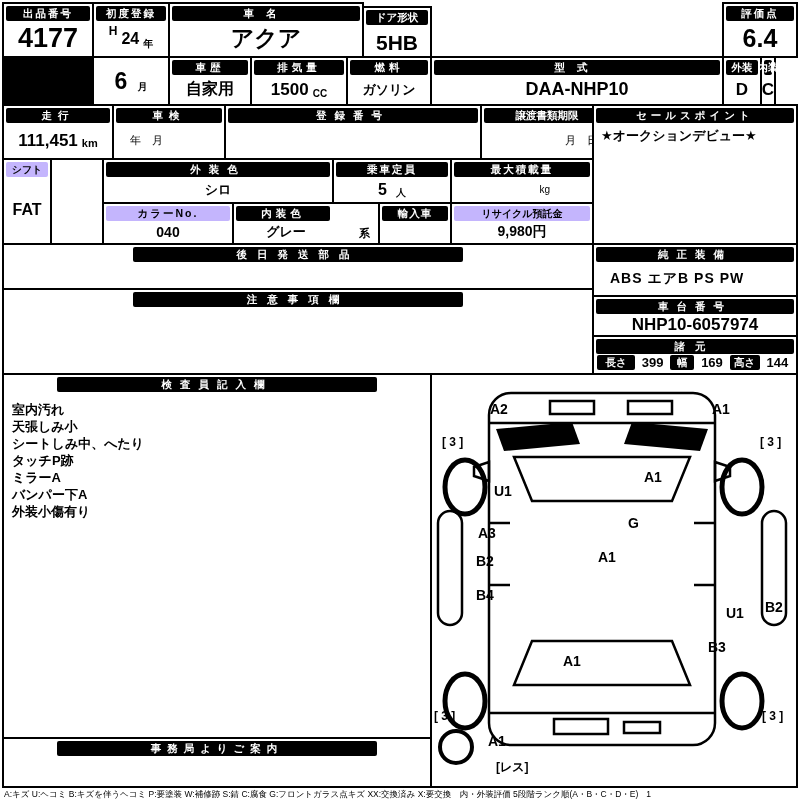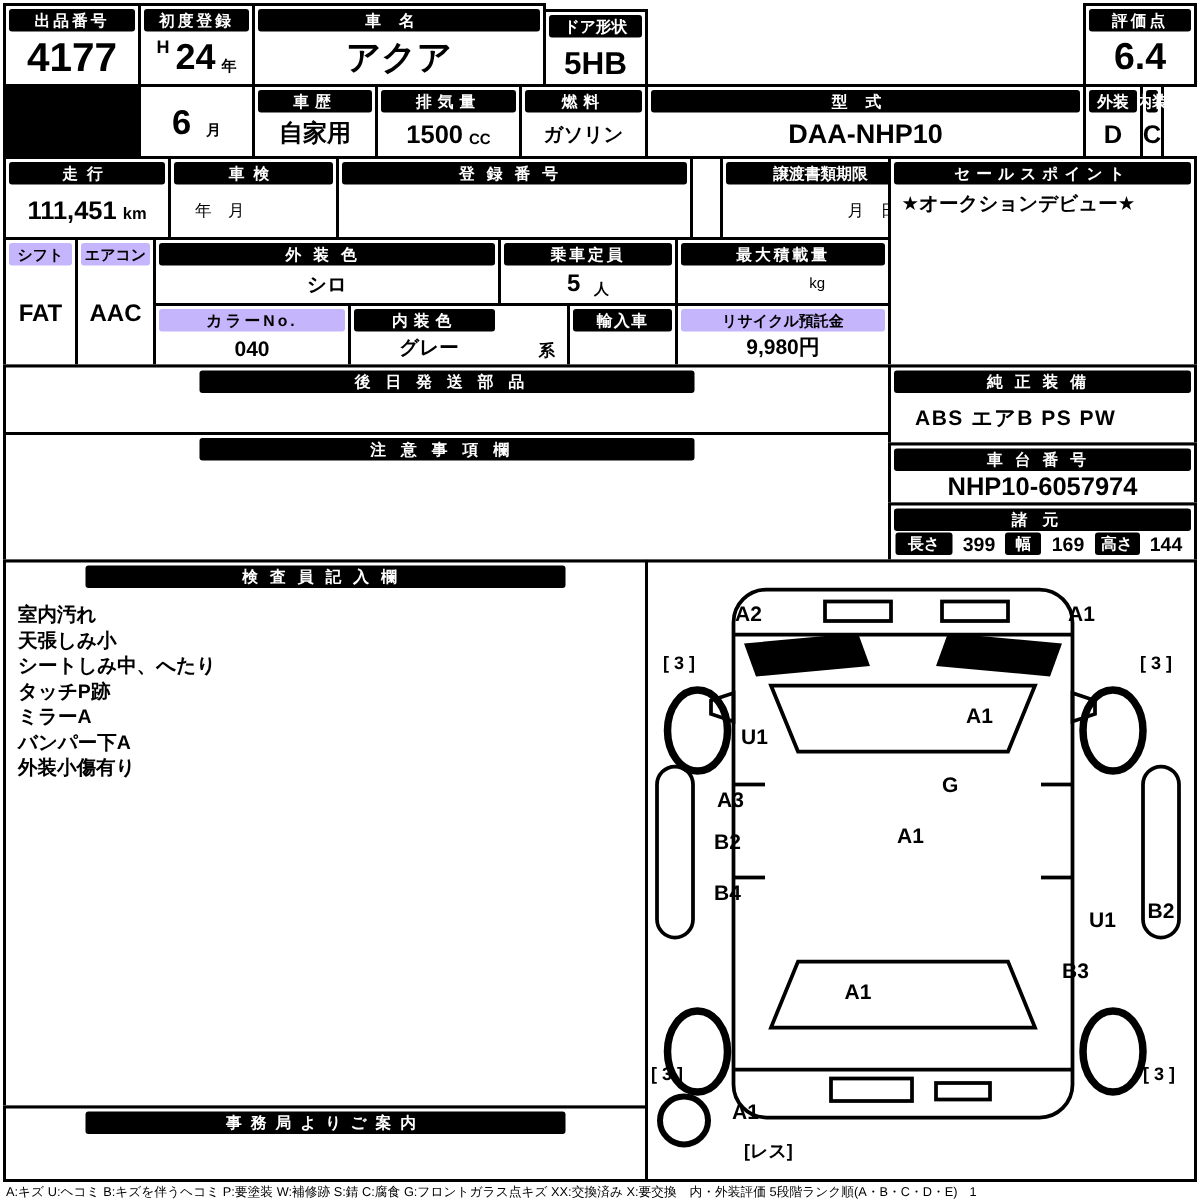--- a/index.html
+++ b/index.html
@@ -14,21 +14,21 @@
   .hbar.center{left:50%;right:auto;transform:translateX(-50%);width:330px;}
   .hbar.center320{left:50%;right:auto;transform:translateX(-50%);width:320px;}
   .val{position:absolute;left:0;right:0;top:17px;bottom:0;display:flex;align-items:center;
        justify-content:center;font-weight:bold;gap:4px;}
   .val.top0{top:0;}
   .unit{font-size:10px;font-weight:bold;margin-top:7px;}
   .ls1{letter-spacing:1px}.ls2{letter-spacing:2px}.ls4{letter-spacing:4px}.ls6{letter-spacing:6px}
   .ls8{letter-spacing:8px}.ls10{letter-spacing:10px}.ls12{letter-spacing:12px}
   .fs10{font-size:10px}.fs11{font-size:11px}.fs12{font-size:12px}.fs13{font-size:13px}
   .fs14{font-size:14px}.fs16{font-size:16px}.fs17{font-size:17px}.fs18{font-size:18px}
-  .fs21{font-size:21px}.fs23{font-size:23px}.fs24{font-size:24px}.fs25{font-size:25px}.fs27{font-size:27px}
+  .fs21{font-size:21px}.fs23{font-size:23px}.fs24{font-size:16px}.fs25{font-size:25px}.fs27{font-size:27px}
   .plain{font-weight:normal}
   .left{justify-content:flex-start;padding-left:16px}
   .right{justify-content:flex-end;padding-right:14px}
   .salesval{position:absolute;left:7px;top:21px;font-size:13px;font-weight:bold;white-space:nowrap;}
   .suffix{position:absolute;right:8px;top:22px;font-size:11px;font-weight:bold;}
   .specrow{position:absolute;left:2px;right:2px;top:17px;bottom:2px;display:flex;}
   .slabel{background:#000;color:#fff;font-size:10.5px;font-weight:bold;display:flex;align-items:center;
           justify-content:center;border-radius:2px;margin:1px;}
   .sval{flex:1;display:flex;align-items:center;justify-content:center;font-weight:bold;font-size:13px;}
   .notes{position:absolute;left:8px;top:26px;font-size:13px;font-weight:bold;line-height:17px;
@@ -119,41 +119,37 @@
       <span class="fs17">111,451</span>
       <span class="unit fs11" style="margin-top:4px">km</span>
     </div>
   </div>
 
   <div class="cell" style="left:112px;top:104px;width:114px;height:56px">
     <div class="hbar ls6">車検</div>
     <div class="val left fs11 plain">年　月</div>
   </div>
 
-  <div class="cell" style="left:224px;top:104px;width:238px;height:56px">
+  <div class="cell" style="left:224px;top:104px;width:258px;height:56px">
     <div class="hbar ls8">登録番号</div>
   </div>
 
   <div class="cell" style="left:480px;top:104px;width:134px;height:56px">
     <div class="hbar">譲渡書類期限</div>
     <div class="val right fs11 plain">月　日</div>
   </div>
 
   <div class="cell" style="left:592px;top:104px;width:206px;height:141px">
     <div class="hbar ls4">セールスポイント</div>
     <div class="salesval">★オークションデビュー★</div>
   </div>
 
   <div class="cell" style="left:2px;top:158px;width:50px;height:87px">
     <div class="hbar gray fs10">シフト</div>
     <div class="val fs16">FAT</div>
-  </div>
-  <div class="cell" style="left:50px;top:158px;width:54px;height:87px">
-    <div class="hbar gray fs10">エアコン</div>
-    <div class="val fs16">AAC</div>
   </div>
 
   <div class="cell" style="left:102px;top:158px;width:232px;height:46px">
     <div class="hbar ls8">外装色</div>
     <div class="val fs13">シロ</div>
   </div>
 
   <div class="cell" style="left:332px;top:158px;width:120px;height:46px">
     <div class="hbar ls2">乗車定員</div>
     <div class="val">

